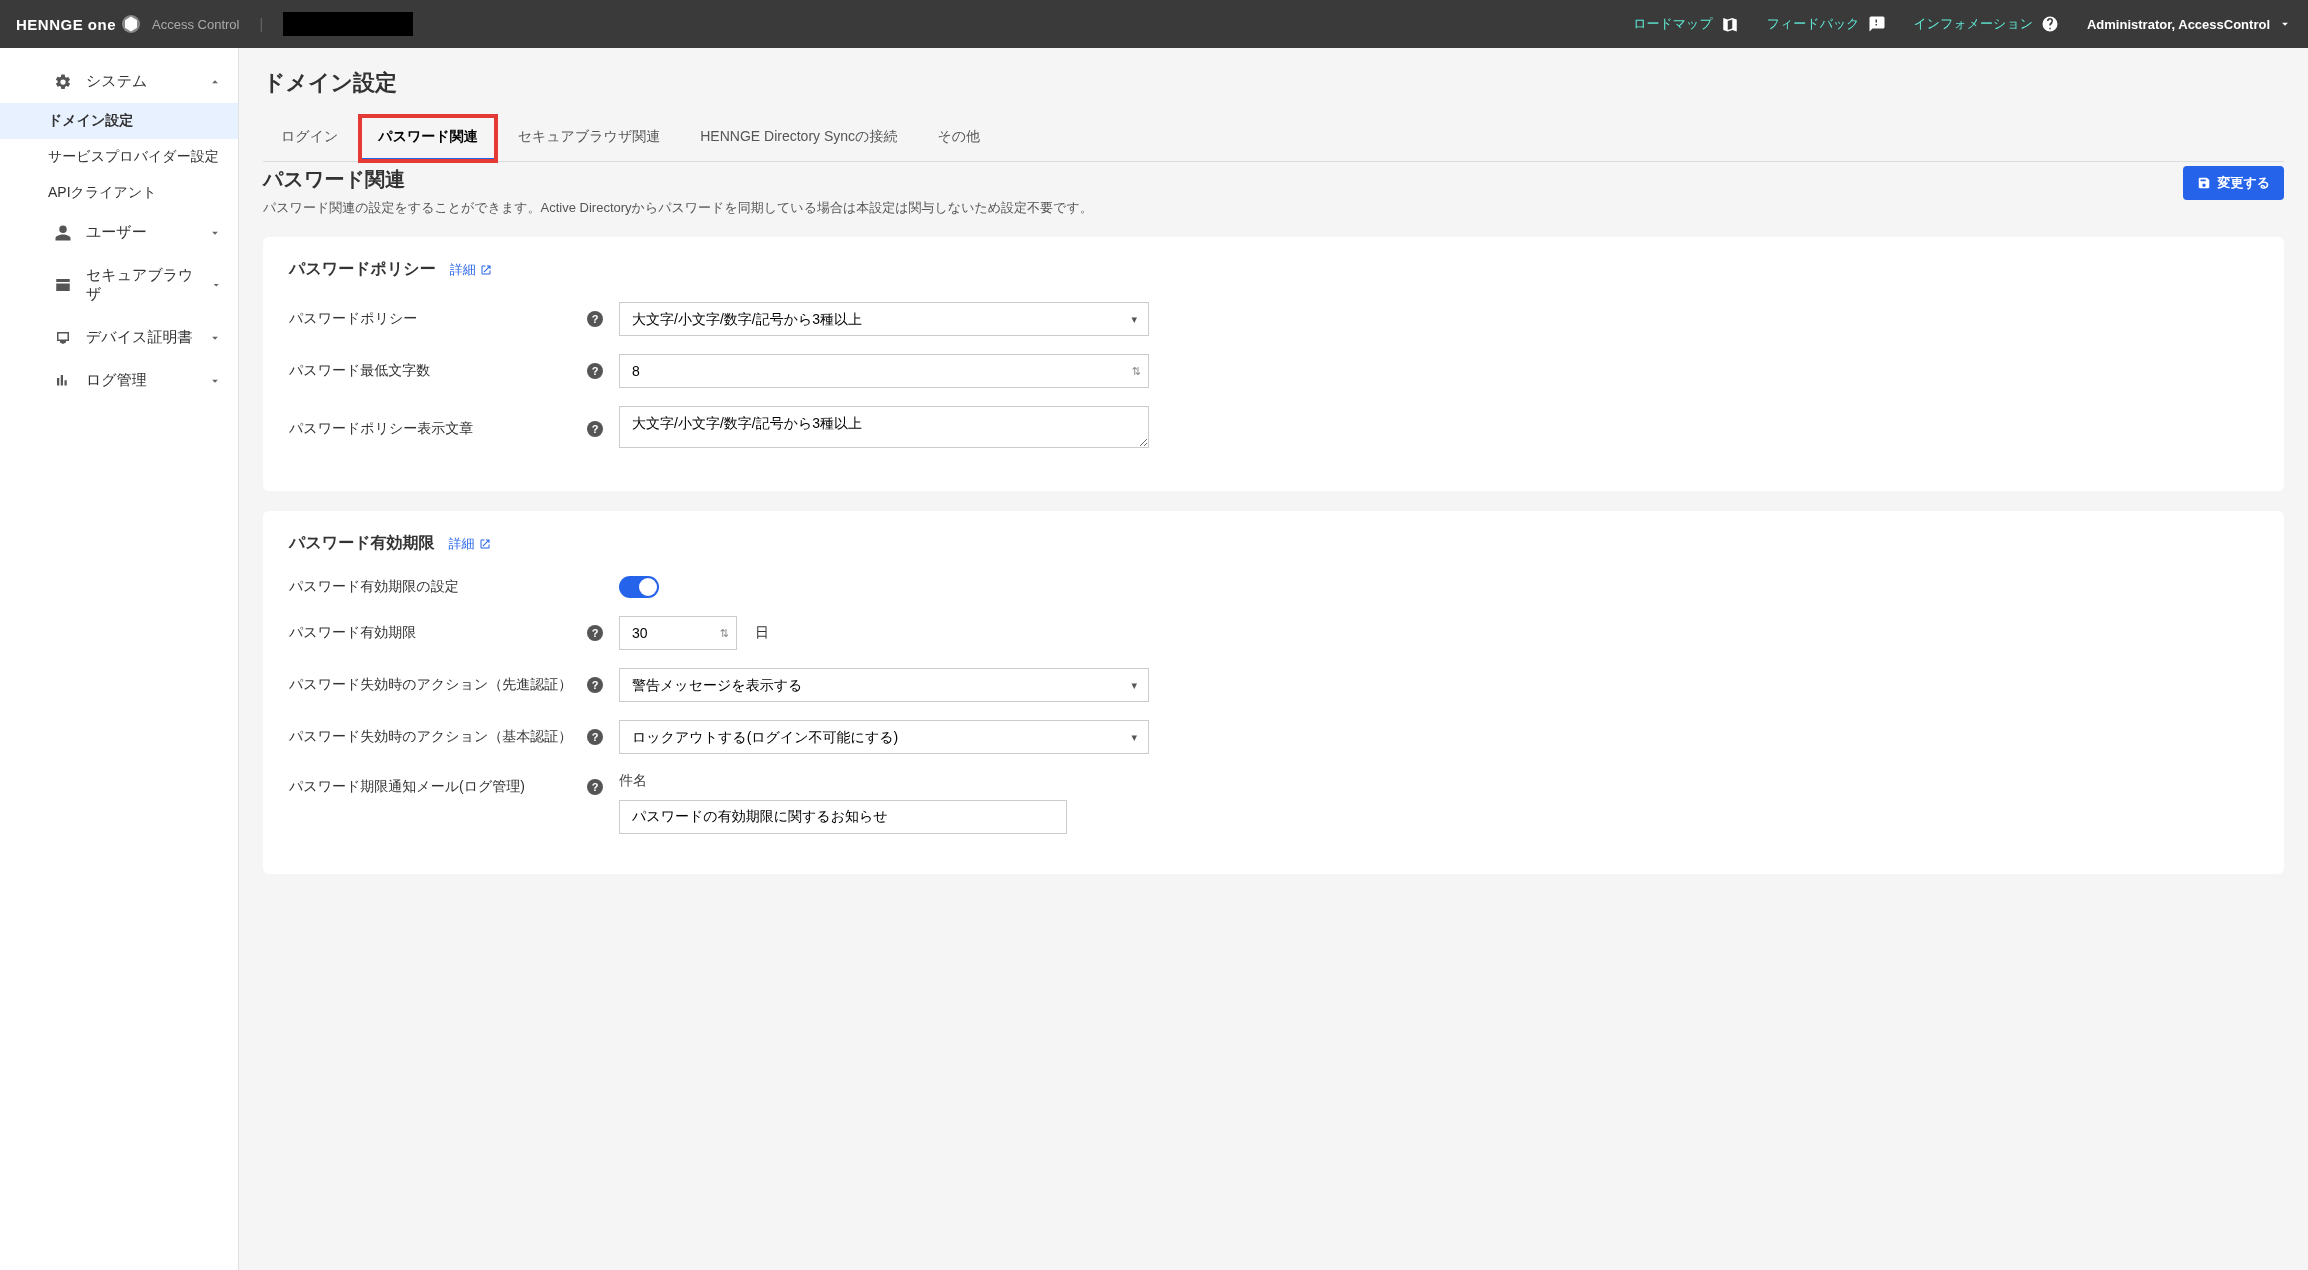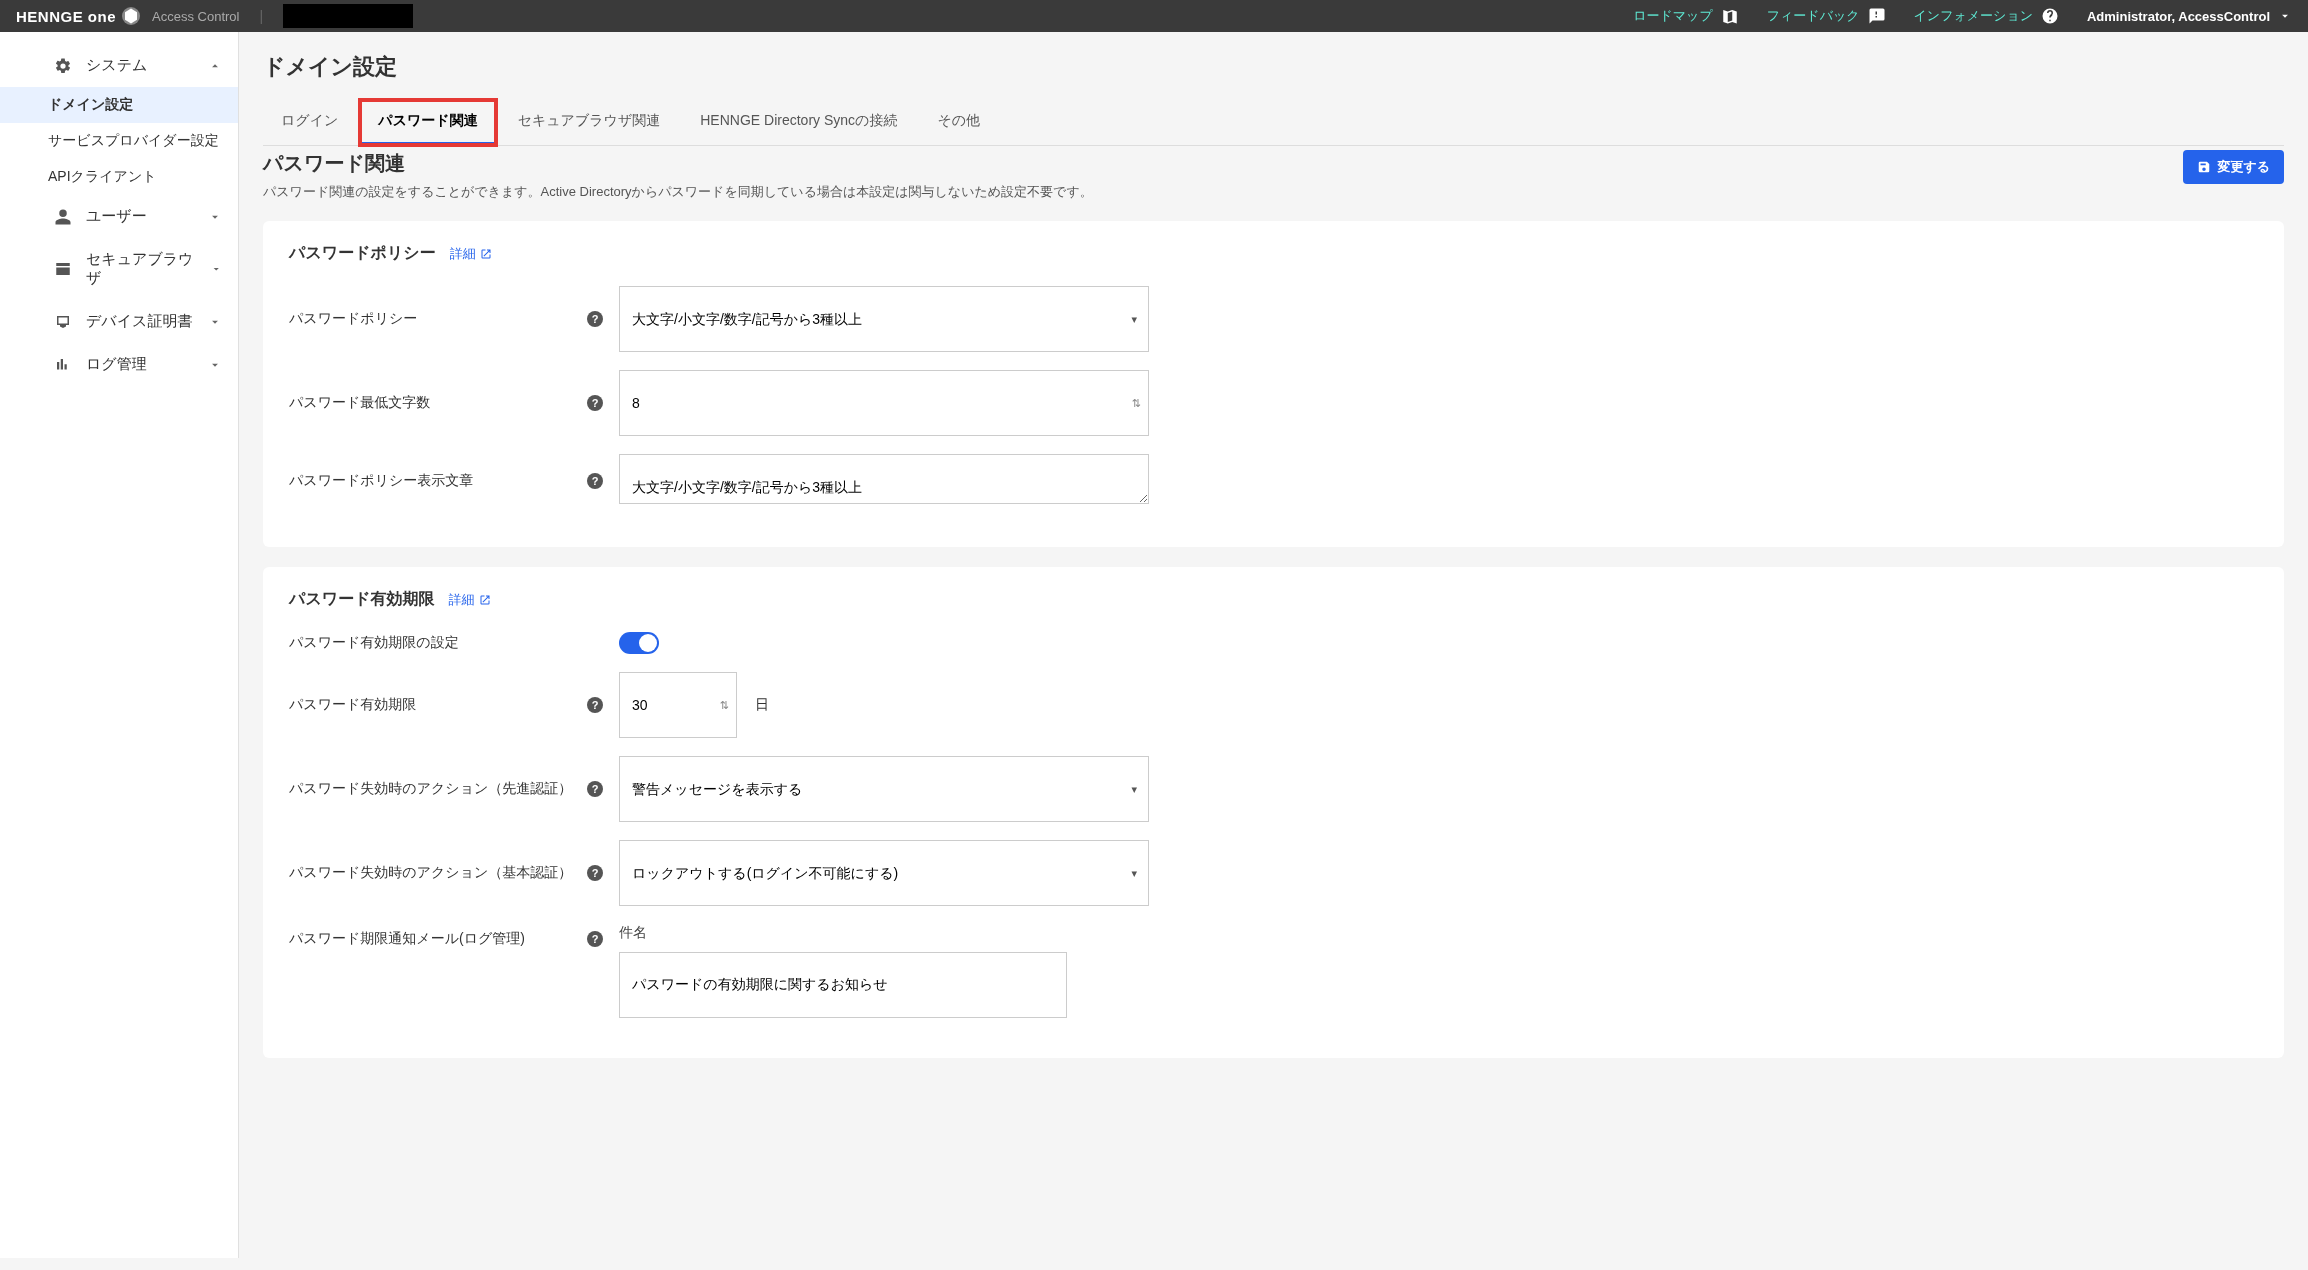--- a/index.html
+++ b/index.html
@@ -7,21 +7,21 @@
   font-family: -apple-system, BlinkMacSystemFont, "Segoe UI", "Hiragino Sans", "Hiragino Kaku Gothic ProN", Meiryo, sans-serif;
   font-size: 14px;
   color: #333;
   background: #f5f5f5;
 }
 
 
 .header {
   background: #3a3a3a;
   color: #fff;
-  height: 32px;
+  height: 48px;
   display: flex;
   align-items: center;
   padding: 0 16px;
 }
 .header-left { display: flex; align-items: center; gap: 12px; }
 .brand { font-weight: 600; font-size: 15px; letter-spacing: 0.5px; display: flex; align-items: center; gap: 6px; }
 .brand-badge { width: 18px; height: 18px; background: #888; border-radius: 50%; display: inline-flex; align-items: center; justify-content: center; font-size: 11px; }
 .header-sub { color: #aaa; font-size: 13px; }
 .header-divider { color: #666; margin: 0 8px; }
 .header-black { background: #000; width: 130px; height: 24px; }
@@ -145,21 +145,21 @@
   font-size: 11px;
   font-weight: 700;
   margin-left: auto;
   margin-right: 16px;
   cursor: help;
 }
 .form-control { flex: 0 0 auto; }
 .select, .input, .textarea {
   border: 1px solid #ccc;
   border-radius: 0;
-  padding: 24px 12px;
+  padding: 8px 12px;
   font-size: 14px;
   background: #fff;
   font-family: inherit;
 }
 .select { width: 530px; appearance: none; background-image: none; position: relative; }
 .select-wrap { position: relative; display: inline-block; }
 .select-wrap::after {
   content: "▾";
   position: absolute;
   right: 12px;

